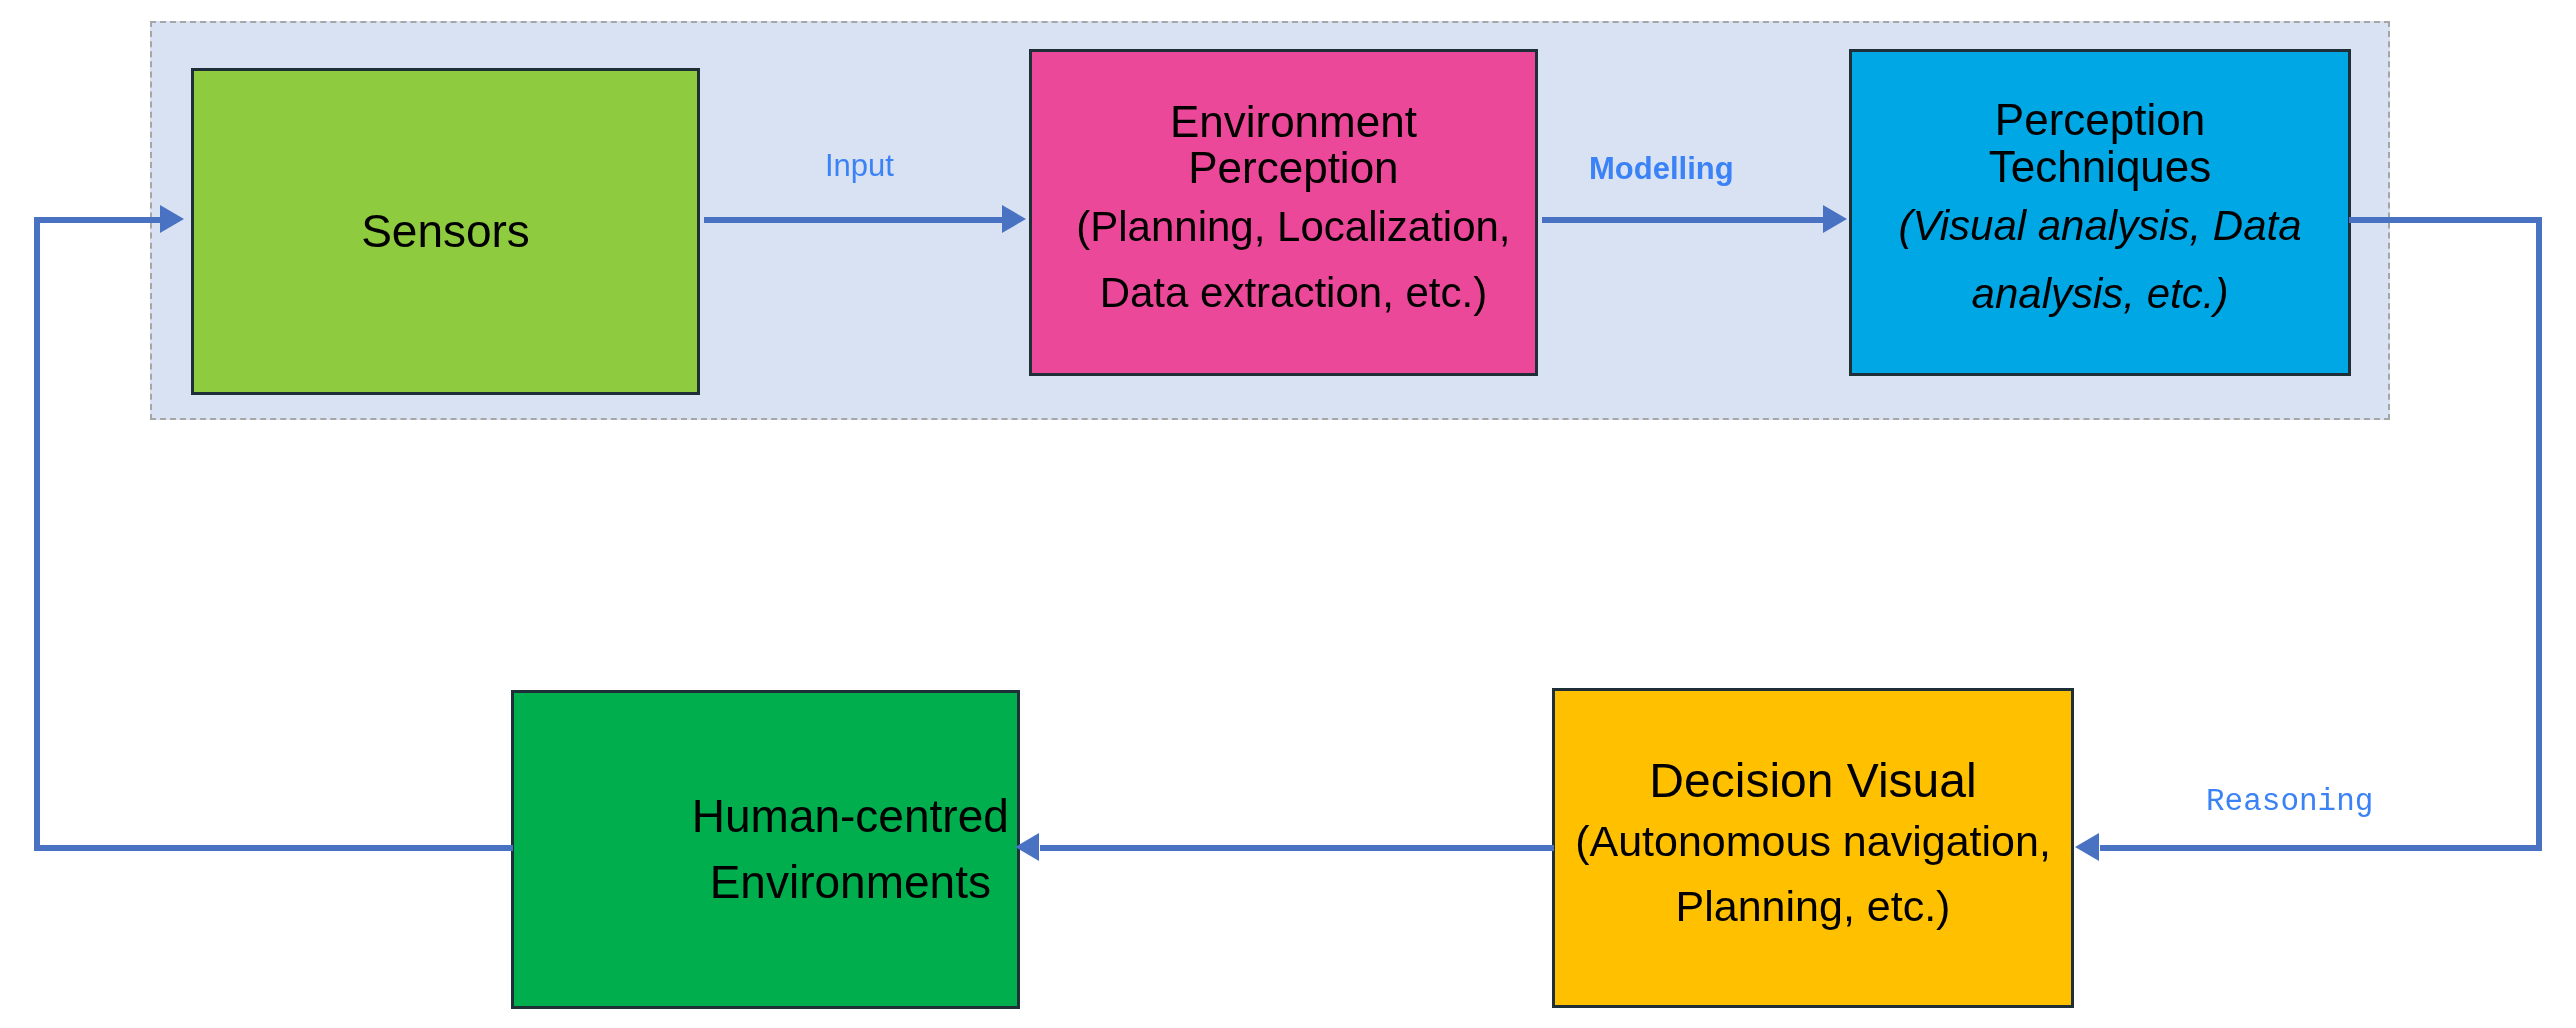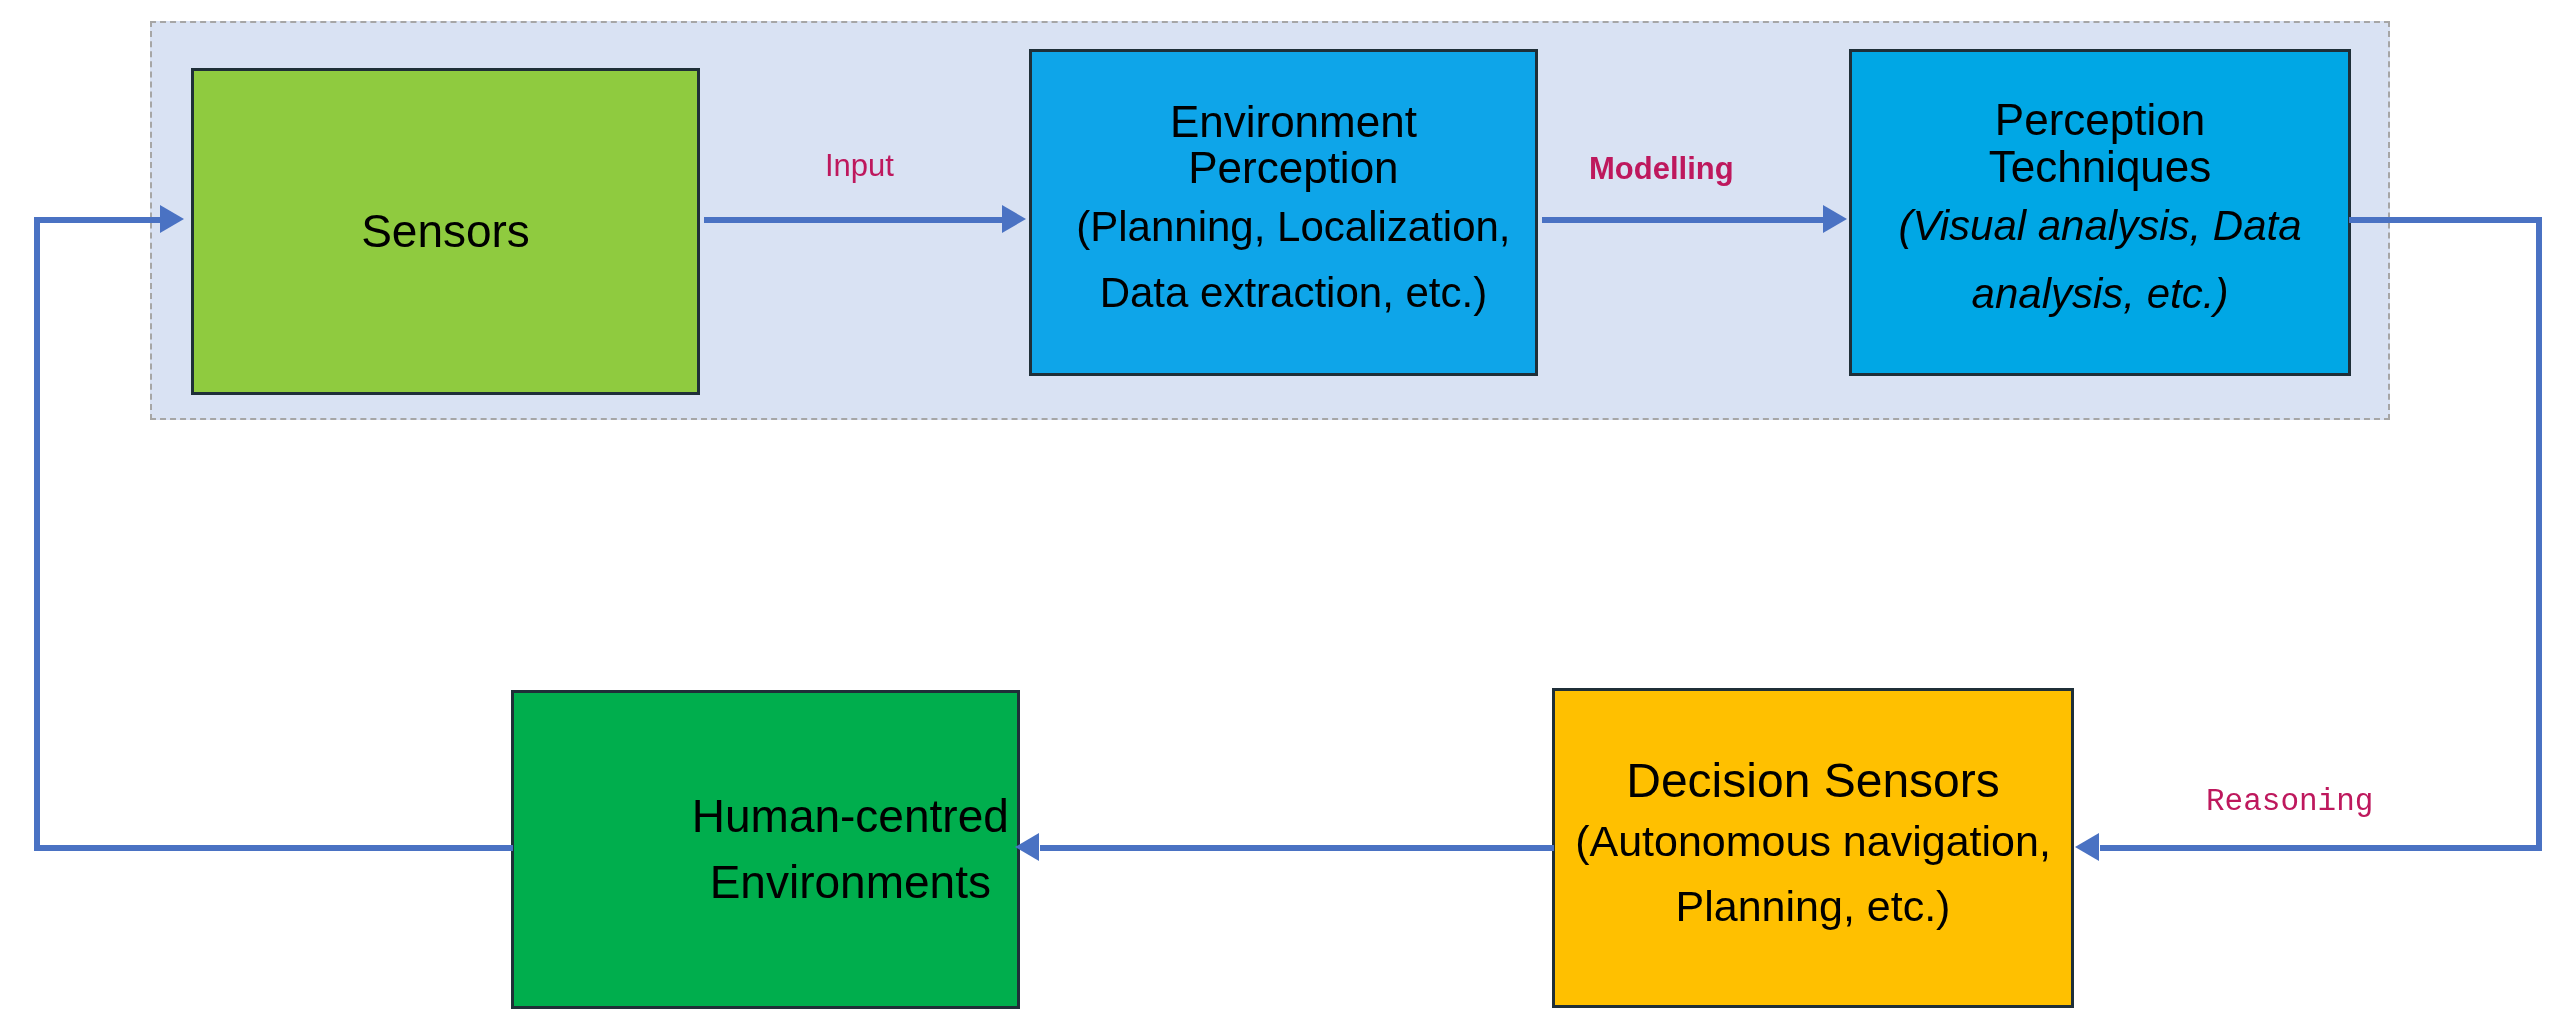--- a/index.html
+++ b/index.html
@@ -55,21 +55,21 @@
     margin-top: 1.6px;
   }
 
   
   #box-sensors {
     left: 191px; top: 68px; width: 509px; height: 327px;
     background: #8FCB3F;
   }
   #box-env-perception {
     left: 1029px; top: 49px; width: 509px; height: 327px;
-    background: #0ea5e9;
+    background: #ec4899;
     padding-left: 28px;
   }
   #box-perception-tech {
     left: 1849px; top: 49px; width: 502px; height: 327px;
     background: #00A7E5;
   }
   #box-decision-making {
     left: 1552px; top: 688px; width: 522px; height: 320px;
     background: #FFC000;
   }
@@ -110,21 +110,21 @@
   .arrow-left {
     border-top: 14px solid transparent;
     border-bottom: 14px solid transparent;
     border-right: 24.6px solid #4A72C3;
   }
 
   
   .edge-label {
     position: absolute;
     font-size: 31px;
-    color: #be185d;
+    color: #3b82f6;
     white-space: nowrap;
   }
 </style>
 </head>
 <body>
 
 <div id="canvas">
 
   <div class="group-container"></div>
 
@@ -140,21 +140,21 @@
   </div>
 
   <div class="box" id="box-perception-tech">
     <div class="title">Perception
 Techniques</div>
     <div class="subtitle">(Visual analysis, Data
 analysis, etc.)</div>
   </div>
 
   <div class="box" id="box-decision-making">
-    <div class="title">Decision Sensors</div>
+    <div class="title">Decision Visual</div>
     <div class="subtitle">(Autonomous navigation,
 Planning, etc.)</div>
   </div>
 
   <div class="box" id="box-human-env">
     <div class="title">Human-centred
 Environments</div>
   </div>
 
   <div class="conn h-line" style="left:704px; top:217px; width:300px;"></div>

